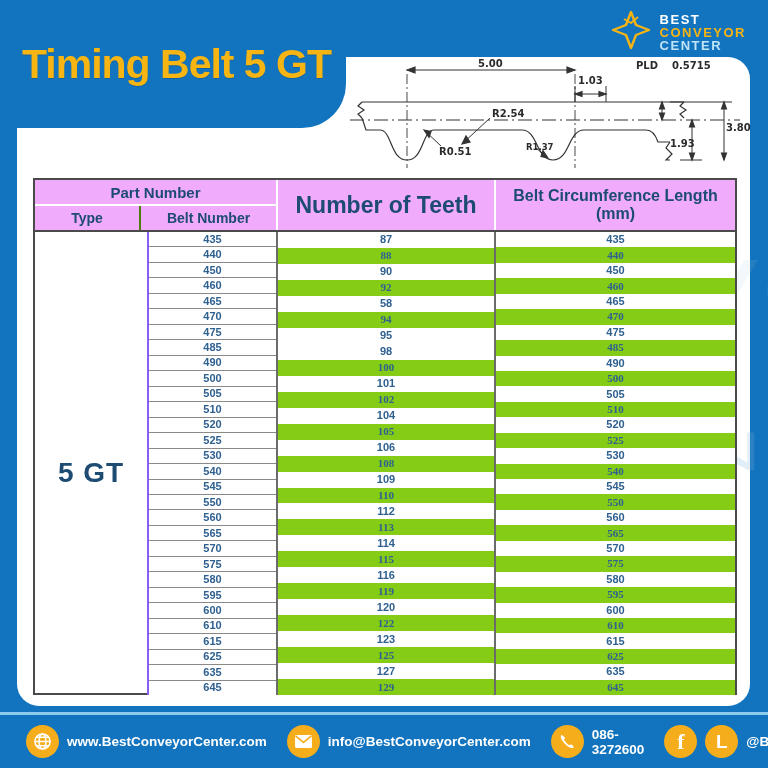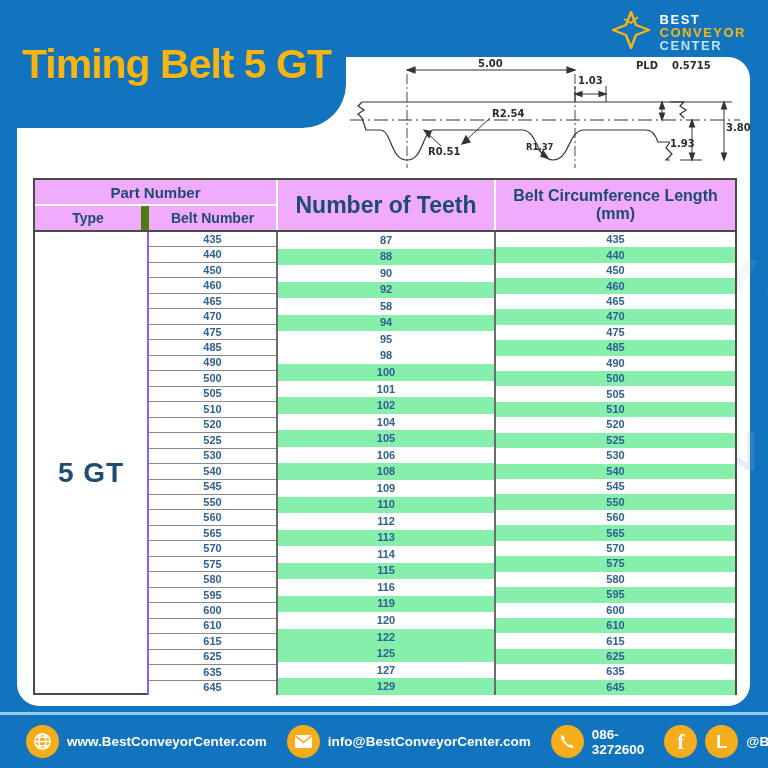--- a/index.html
+++ b/index.html
@@ -42,39 +42,39 @@
   .table-wrap {
     position:absolute; left:33px; top:178px; width:704px; height:517px;
     border:2px solid #4A4A4A; z-index:2; background:#fff;
   }
   .thead { display:flex; height:52px; background:#f0abfc; color:#1D4B72; border-bottom:2px solid #4A4A4A; }
   .th { display:flex; align-items:center; justify-content:center; font-weight:bold; text-align:center; }
   .part-block { width:243px; display:flex; flex-direction:column; border-right:2px solid #fff; }
   .part-top { height:26px; display:flex; align-items:center; justify-content:center;
               font-weight:bold; font-size:15px; border-bottom:2px solid #fff; }
   .part-bottom { flex:1; display:flex; }
-  .th-type { width:114px; border-right:8px solid #4d7c0f; font-size:14px; }
+  .th-type { width:106px; border-right:2px solid #4d7c0f; font-size:14px; }
   .th-belt { flex:1; font-size:14px; }
   .th-teeth { width:218px; font-size:23px; border-right:2px solid #fff; }
   .th-length { flex:1; font-size:16px; padding:0 4px;border-radius:23px; }
   .tbody { display:flex; height:463px; position:relative; }
   .col { display:flex; flex-direction:column; }
   .type-col { width:114px; border-right:2px solid #8b5cf6; align-items:center; justify-content:center; position:relative; }
   .type-value { position:absolute; top:52%; left:0; width:100%; transform:translateY(-50%);
                 text-align:center; color:#1D4B72; font-size:28px; font-weight:bold; letter-spacing:1px; }
   .belt-col { width:129px; border-right:2px solid #6B6B6B; }
   .teeth-col { width:218px; border-right:2px solid #6B6B6B; }
   .length-col { flex:1; }
   .cell {
     flex:1; display:flex; align-items:center; justify-content:center;
     color:#2E6090; font-weight:bold; font-size:11px; line-height:1;
   }
   .belt-col .cell { border-bottom:1px solid #8a8a8a; background:#fff; }
   .belt-col .cell:last-child { border-bottom:none; }
-  .stripe { background:#86efac; }
+  .stripe { background:#84cc16;font-family:Liberation Serif, serif; }
   
   .wm { position:absolute; pointer-events:none; z-index:1; font-weight:bold; white-space:nowrap; }
   .wm-ghost { left:60px; top:240px; font-size:92px; color:#9EC7E4; opacity:.12; letter-spacing:4px; }
   .wm-thai  { left:40px; top:395px; font-size:64px; color:#7FB4DC; opacity:.22; }
   .wm-star  { left:60px; top:270px; font-size:170px; color:#F6AD1B; opacity:.14; line-height:1; }
   
   .footer-line { position:absolute; left:0; top:712px; width:768px; height:3px; background:#8FCBEE; z-index:2; }
   .footer {
     position:absolute; left:0; top:715px; width:768px; height:53px;
     display:flex; align-items:center; padding-left:26px; gap:20px; z-index:3;
@@ -164,21 +164,21 @@
       <path d="M84 74 l7 1.5 l-2 6 z" fill="#333"></path>
       <path d="M196 92 L208 102" stroke-width="1"></path>
       <path d="M208 102 l-7 -1.5 l2 -6 z" fill="#333"></path>
     </g>
   </svg>
   <div class="dim" style="left:138px; top:2px;">5.00</div>
   <div class="dim" style="left:296px; top:4px;">PLD</div>
   <div class="dim" style="left:332px; top:4px;">0.5715</div>
   <div class="dim" style="left:238px; top:19px;">1.03</div>
   <div class="dim" style="left:152px; top:52px;">R2.54</div>
-  <div class="dim" style="left:88px;  top:90px;">R0.51</div>
+  <div class="dim" style="left:99px;  top:90px;">R0.51</div>
   <div class="dim" style="left:186px; top:86px; font-size:8.5px;">R1.37</div>
   <div class="dim" style="left:386px; top:66px;">3.80</div>
   <div class="dim" style="left:330px; top:82px;">1.93</div>
 </div>
 
 <div class="table-wrap">
   <div class="thead">
     <div class="part-block">
       <div class="part-top th">Part Number</div>
       <div class="part-bottom">
@@ -244,20 +244,21 @@
         <div class="cell">109</div>
         <div class="cell stripe">110</div>
         <div class="cell">112</div>
         <div class="cell stripe">113</div>
         <div class="cell">114</div>
         <div class="cell stripe">115</div>
         <div class="cell">116</div>
         <div class="cell stripe">119</div>
         <div class="cell">120</div>
         <div class="cell stripe">122</div>
+        <div class="cell">123</div>
         <div class="cell stripe">125</div>
         <div class="cell">127</div>
         <div class="cell stripe">129</div>
       </div>
     <div class="col length-col">
         <div class="cell">435</div>
         <div class="cell stripe">440</div>
         <div class="cell">450</div>
         <div class="cell stripe">460</div>
         <div class="cell">465</div>

